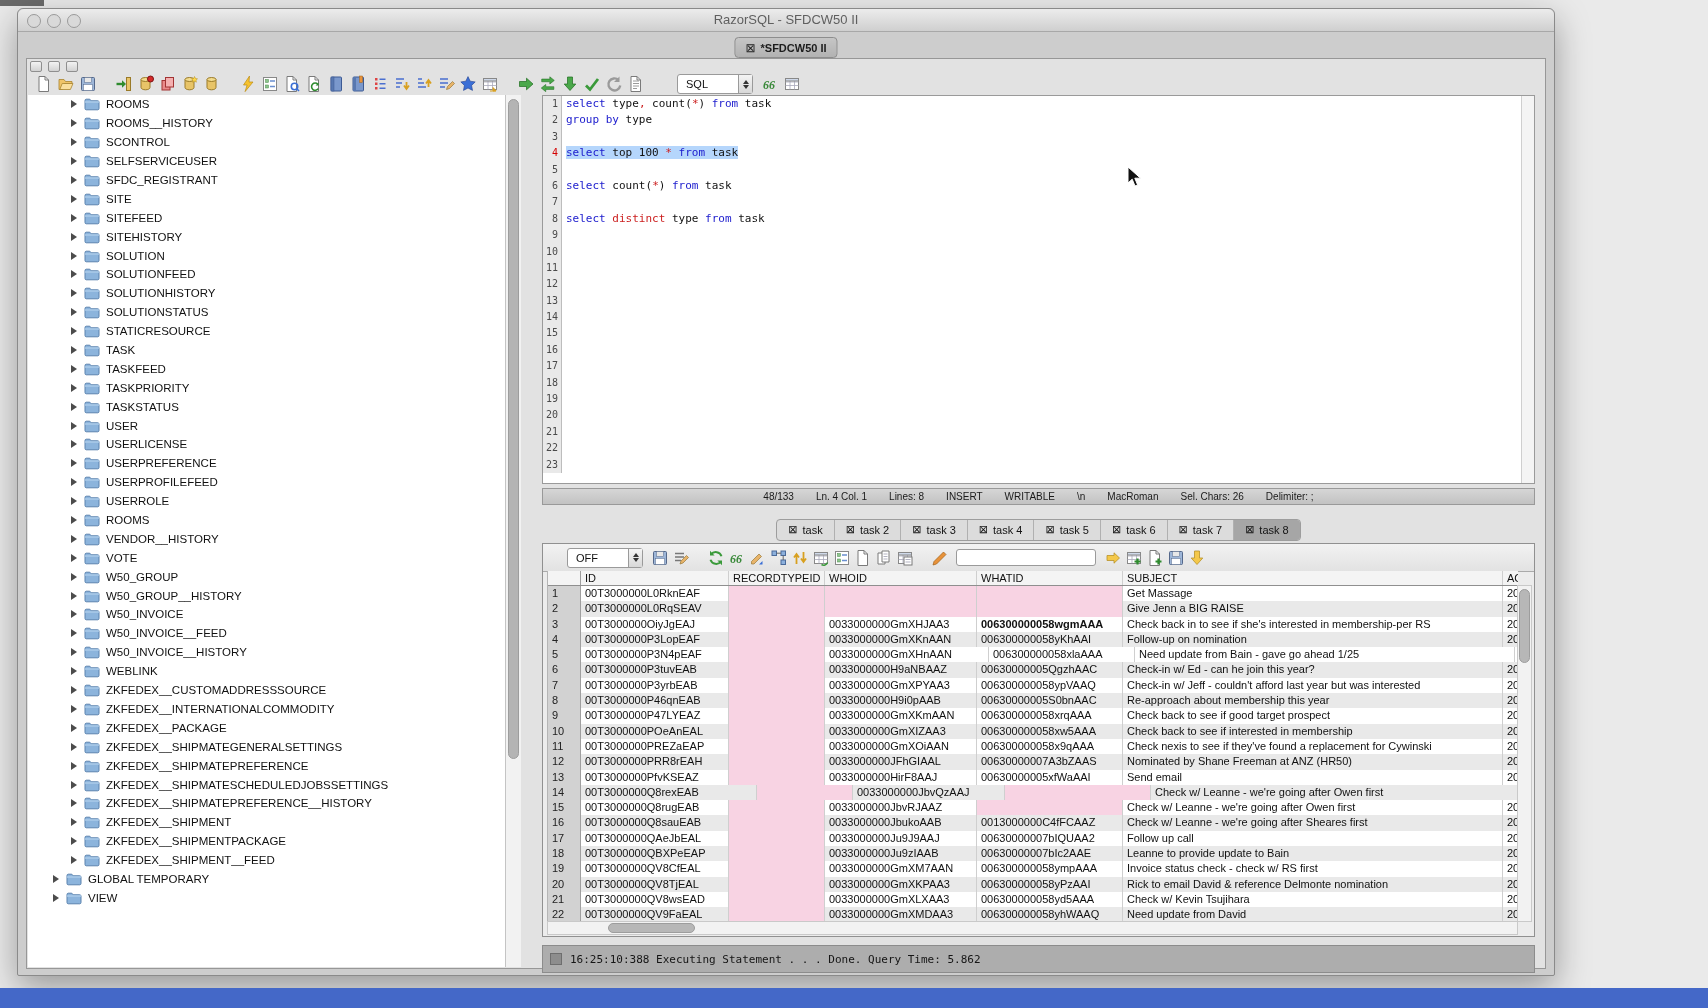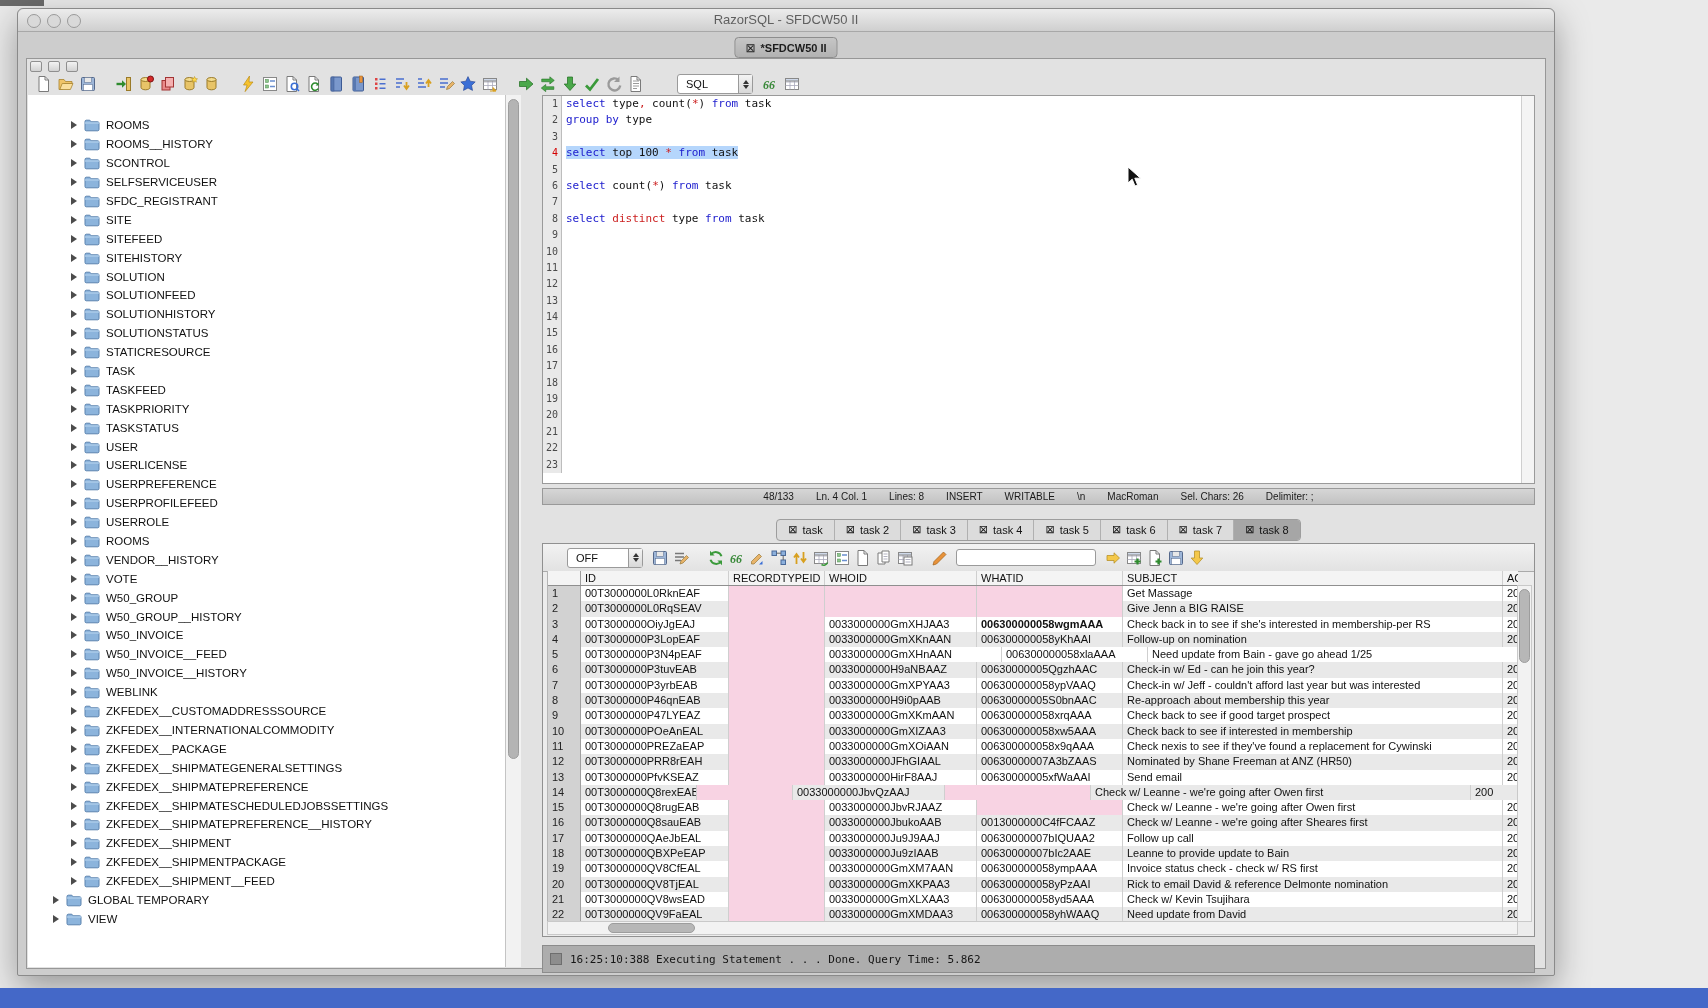--- a/index.html
+++ b/index.html
@@ -19,21 +19,21 @@
   .mini-buttons span{width:10px;height:9px;border:1px solid #8f8f8f;background:linear-gradient(#f2f2f2,#d2d2d2);display:inline-block;border-radius:2px;}
   .toolbar{position:absolute;left:6px;top:12px;right:6px;height:26px;display:flex;align-items:center;}
   .toolbar .tbi{width:22px;height:20px;display:flex;align-items:center;justify-content:center;}
   .combo{height:18px;background:#fff;border:1px solid #9a9a9a;border-radius:3px;display:flex;align-items:center;font-size:11px;color:#111;margin:0 6px 0 16px;}
   .combo .cv{padding:0 8px;min-width:44px;}
   .combo .stepper{width:13px;height:100%;border-left:1px solid #9a9a9a;background:linear-gradient(#f4f4f4,#d8d8d8);display:flex;flex-direction:column;align-items:center;justify-content:center;gap:1px;}
   .combo .stepper i{width:0;height:0;border-left:3px solid transparent;border-right:3px solid transparent;}
   .combo .stepper i.up{border-bottom:4px solid #333;}
   .combo .stepper i.dn{border-top:4px solid #333;}
   
-  .tree{position:absolute;left:1px;top:36px;width:477px;bottom:1px;background:#fff;overflow:hidden;padding-top:21px;box-sizing:border-box;}
+  .tree{position:absolute;left:1px;top:36px;width:477px;bottom:1px;background:#fff;overflow:hidden;padding-top:0;box-sizing:border-box;}
   .tree-row{height:18.9px;display:flex;align-items:center;font-size:11.5px;color:#111;white-space:nowrap;}
   .tree-row .tri{width:0;height:0;border-top:4.5px solid transparent;border-bottom:4.5px solid transparent;border-left:6px solid #4c4c4c;margin-right:7px;}
   .tree-row.lvl1{padding-left:43px;}
   .tree-row.lvl0{padding-left:25px;}
   .tree-row svg{margin-right:6px;}
   .tree-scroll{position:absolute;left:478px;top:36px;width:15px;bottom:1px;background:#f2f2f2;border-left:1px solid #c4c4c4;}
   .tree-scroll .thumb{position:absolute;left:2px;right:2px;top:4px;height:658px;background:#b4b4b4;border-radius:6px;border:1px solid #9d9d9d;}
   
   .editor{position:absolute;left:515px;top:36px;right:10px;height:389px;background:#fff;border:1px solid #9a9a9a;box-sizing:border-box;overflow:hidden;}
   .ed-line{display:flex;height:16.4px;line-height:16.4px;font-family:"DejaVu Sans Mono",monospace;font-size:11px;}
@@ -1050,21 +1050,21 @@
               <span class="tcell pink" style="width: 96px;"></span>
               <span class="tcell" style="width: 152px;">0033000000GmXKnAAN</span>
               <span class="tcell" style="width: 146px;">006300000058yKhAAI</span>
               <span class="tcell" style="width: 380px;">Follow-up on nomination</span>
               <span class="tcell" style="width: 60px;">200</span>
             </div>
             <div class="trow">
               <span class="tcell num" style="width: 33px;">5</span>
               <span class="tcell" style="width: 148px;">00T3000000P3N4pEAF</span>
               <span class="tcell pink" style="width: 96px;"></span>
-              <span class="tcell" style="width: 177px;">0033000000GmXHnAAN</span>
+              <span class="tcell" style="width: 164px;">0033000000GmXHnAAN</span>
               <span class="tcell" style="width: 146px;">006300000058xlaAAA</span>
               <span class="tcell" style="width: 380px;">Need update from Bain - gave go ahead 1/25</span>
               <span class="tcell" style="width: 60px;">200</span>
             </div>
             <div class="trow even">
               <span class="tcell num" style="width: 33px;">6</span>
               <span class="tcell" style="width: 148px;">00T3000000P3tuvEAB</span>
               <span class="tcell pink" style="width: 96px;"></span>
               <span class="tcell" style="width: 152px;">0033000000H9aNBAAZ</span>
               <span class="tcell" style="width: 146px;">00630000005QgzhAAC</span>
@@ -1129,21 +1129,21 @@
               <span class="tcell num" style="width: 33px;">13</span>
               <span class="tcell" style="width: 148px;">00T3000000PfvKSEAZ</span>
               <span class="tcell pink" style="width: 96px;"></span>
               <span class="tcell" style="width: 152px;">0033000000HirF8AAJ</span>
               <span class="tcell" style="width: 146px;">00630000005xfWaAAI</span>
               <span class="tcell" style="width: 380px;">Send email</span>
               <span class="tcell" style="width: 60px;">200</span>
             </div>
             <div class="trow even">
               <span class="tcell num" style="width: 33px;">14</span>
-              <span class="tcell" style="width: 116px;">00T3000000Q8rexEAB</span>
+              <span class="tcell" style="width: 176px;">00T3000000Q8rexEAB</span>
               <span class="tcell pink" style="width: 96px;"></span>
               <span class="tcell" style="width: 152px;">0033000000JbvQzAAJ</span>
               <span class="tcell pink" style="width: 146px;"></span>
               <span class="tcell" style="width: 380px;">Check w/ Leanne - we're going after Owen first</span>
               <span class="tcell" style="width: 60px;">200</span>
             </div>
             <div class="trow">
               <span class="tcell num" style="width: 33px;">15</span>
               <span class="tcell" style="width: 148px;">00T3000000Q8rugEAB</span>
               <span class="tcell pink" style="width: 96px;"></span>

